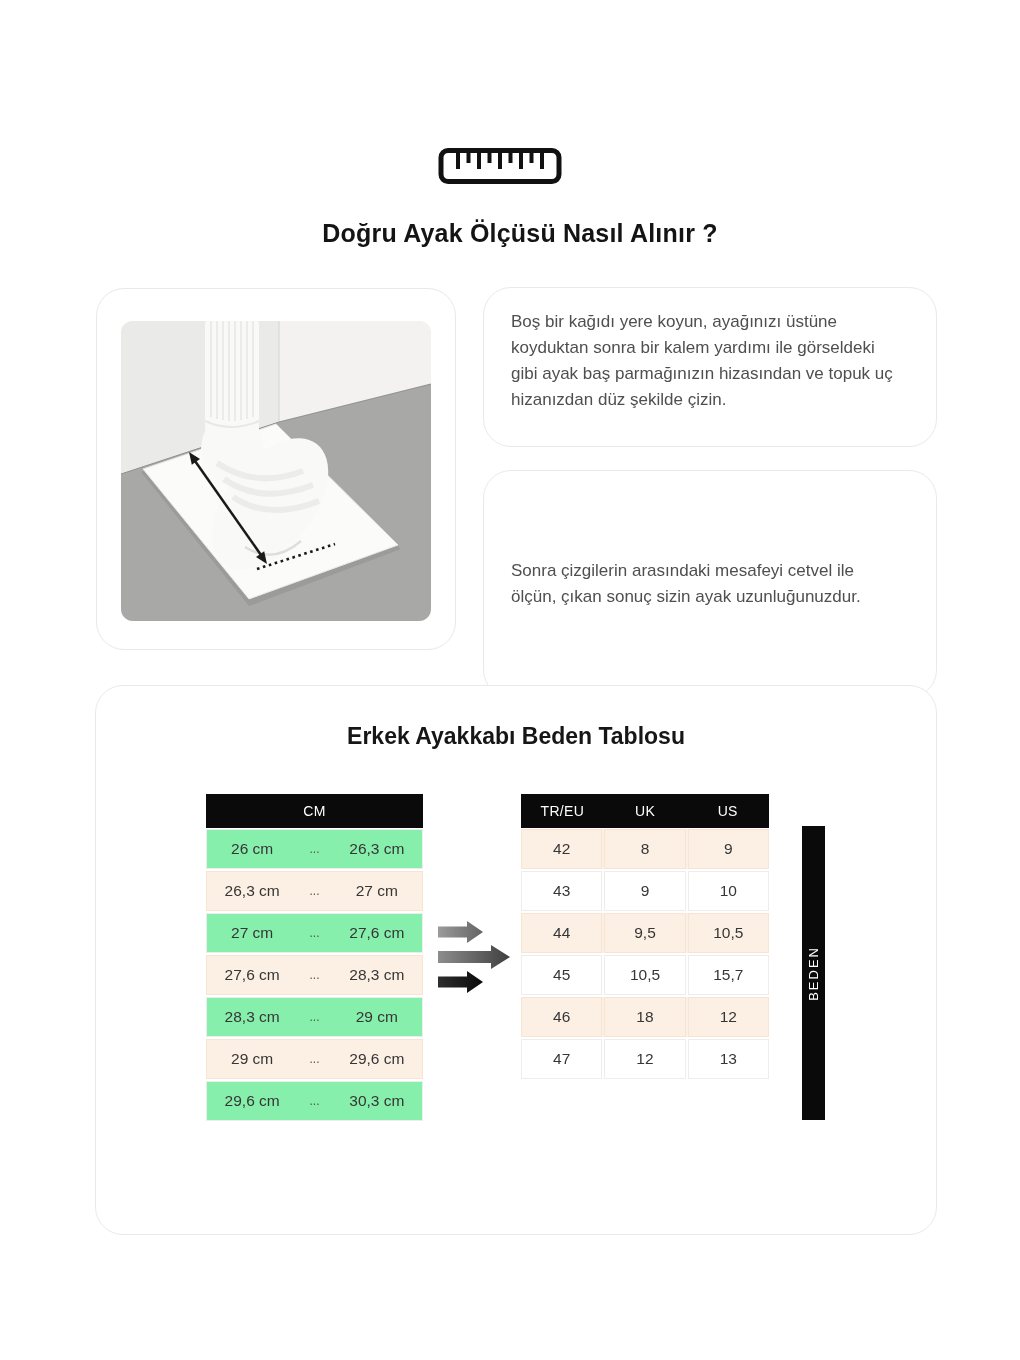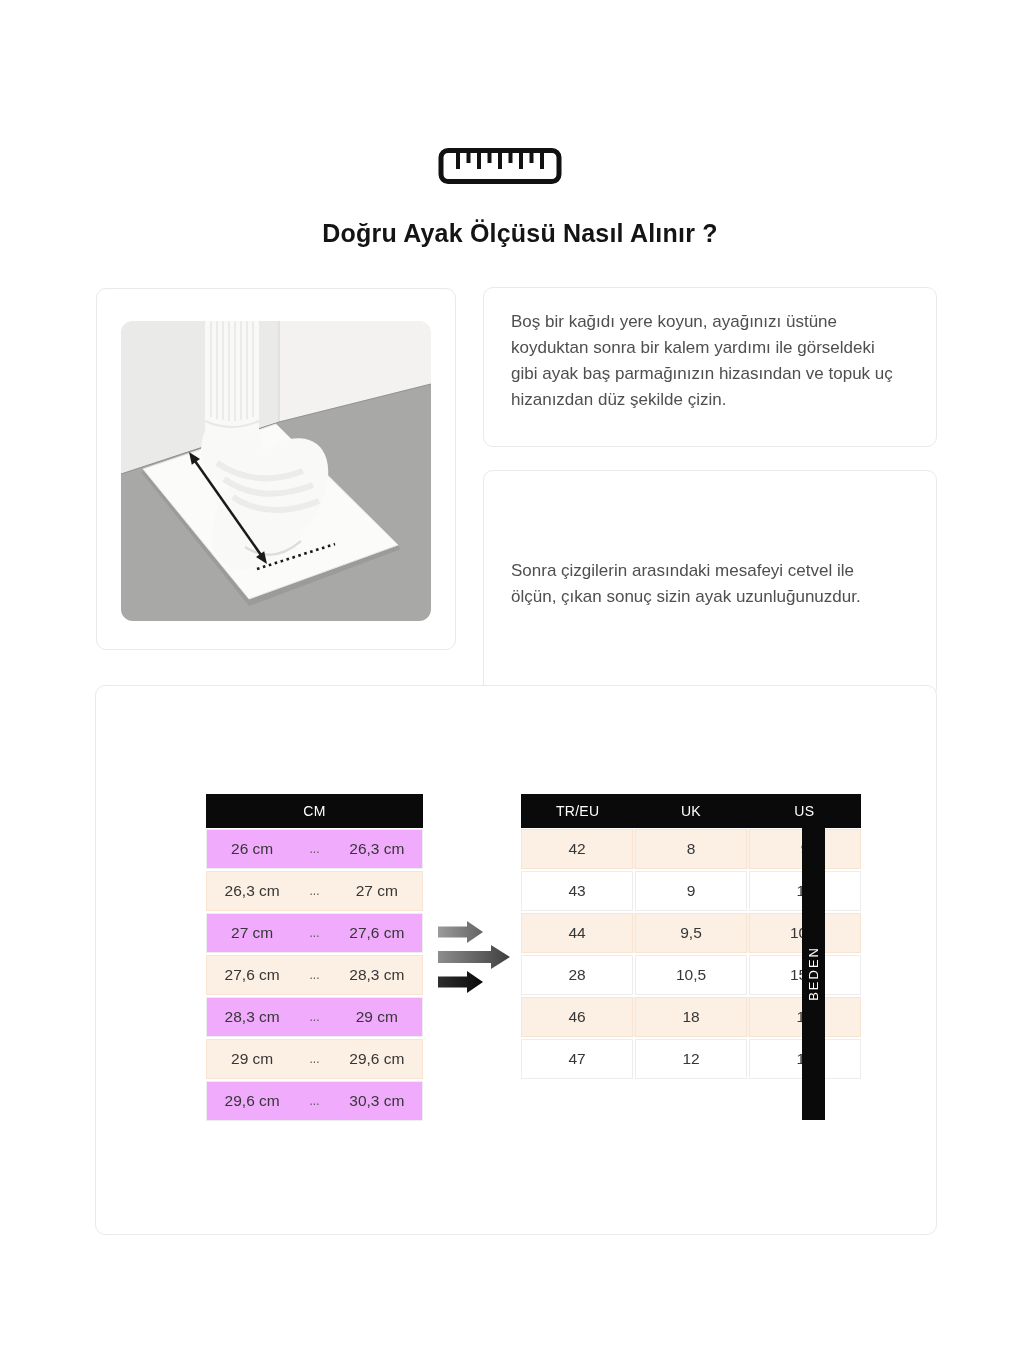--- a/index.html
+++ b/index.html
@@ -12,52 +12,52 @@
 
   
   .ruler-icon { left:438px; top:147px; width:124px; height:38px; }
   .page-title {
     left:0; top:219px; width:1020px; text-align:center;
     font-size:25px; font-weight:bold; color:#141414; letter-spacing:.2px;padding-left:20px;
   }
 
   
   .card {
-    border:1px solid #e9e9e9; border-radius:10px; background:#fff;
+    border:1px solid #e9e9e9; border-radius:28px; background:#fff;
   }
   .photo-card  { left:96px;  top:288px; width:360px; height:362px; }
   .photo-frame {
     position:absolute; left:24px; top:32px; width:310px; height:300px;
     border-radius:12px; overflow:hidden; background:#eeeeec;
   }
   .info-card-1 { left:483px; top:287px; width:454px; height:160px; padding:21px 36px 18px 27px; }
   .info-card-2 { left:483px; top:470px; width:454px; height:228px; padding:0 40px 0 27px;
                  display:flex; align-items:center; }
   .info-text { font-size:17px; line-height:26px; color:#4f4f4f; }
 
   
   .table-card { left:95px; top:685px; width:842px; height:550px; }
   .table-title {
     position:absolute; left:0; top:37px; width:100%; text-align:center;
     font-size:23px; font-weight:bold; color:#161616;
   }
 
   .cm-table   { position:absolute; left:110px; top:108px; width:217px; }
-  .intl-table { position:absolute; left:425px; top:108px; width:340px; }
+  .intl-table { position:absolute; left:425px; top:108px; width:248px; }
 
   .thead {
     height:34px; background:#0a0a0a; color:#fff; margin-bottom:1px;
     display:flex; align-items:center; justify-content:center;
     font-size:14px; letter-spacing:.3px;
   }
   .thead3 { display:flex; }
   .thead3 span { flex:1; text-align:center; }
 
   .cm-row {
-    height:40px; margin-bottom:2px; border:1px solid #ededed; background:#f0abfc;
+    height:40px; margin-bottom:2px; border:1px solid #ededed; background:#86efac;
     display:flex; align-items:center; font-size:15.5px; color:#363636;
   }
   .cm-row .c-from { width:42%; text-align:center; }
   .cm-row .c-dots { width:16%; text-align:center; font-size:12px; color:#555; }
   .cm-row .c-to   { width:42%; text-align:center; }
 
   .intl-row { display:flex; gap:2px; margin-bottom:2px; height:40px; }
   .intl-row span {
     flex:1; border:1px solid #ededed; background:#fff;
     display:flex; align-items:center; justify-content:center;
@@ -147,20 +147,21 @@
   </div>
 
   <div class="abs card info-card-1">
     <p class="info-text">Boş bir kağıdı yere koyun, ayağınızı üstüne koyduktan sonra bir kalem yardımı ile görseldeki gibi ayak baş parmağınızın hizasından ve topuk uç hizanızdan düz şekilde çizin.</p>
   </div>
   <div class="abs card info-card-2">
     <p class="info-text">Sonra çizgilerin arasındaki mesafeyi cetvel ile ölçün, çıkan sonuç sizin ayak uzunluğunuzdur.</p>
   </div>
 
   <div class="abs card table-card">
+    <h2 class="table-title">Erkek Ayakkabı Beden Tablosu</h2>
 
     <div class="cm-table">
       <div class="thead">CM</div>
       <div class="cm-row">
         <span class="c-from">26 cm</span>
           <span class="c-dots">...</span>
           <span class="c-to">26,3 cm</span>
       </div>
       <div class="cm-row alt">
         <span class="c-from">26,3 cm</span>
@@ -229,21 +230,21 @@
         <span>43</span>
           <span>9</span>
           <span>10</span>
       </div>
       <div class="intl-row alt">
         <span>44</span>
           <span>9,5</span>
           <span>10,5</span>
       </div>
       <div class="intl-row">
-        <span>28</span>
+        <span>45</span>
           <span>10,5</span>
           <span>15,7</span>
       </div>
       <div class="intl-row alt">
         <span>46</span>
           <span>18</span>
           <span>12</span>
       </div>
       <div class="intl-row">
         <span>47</span>

